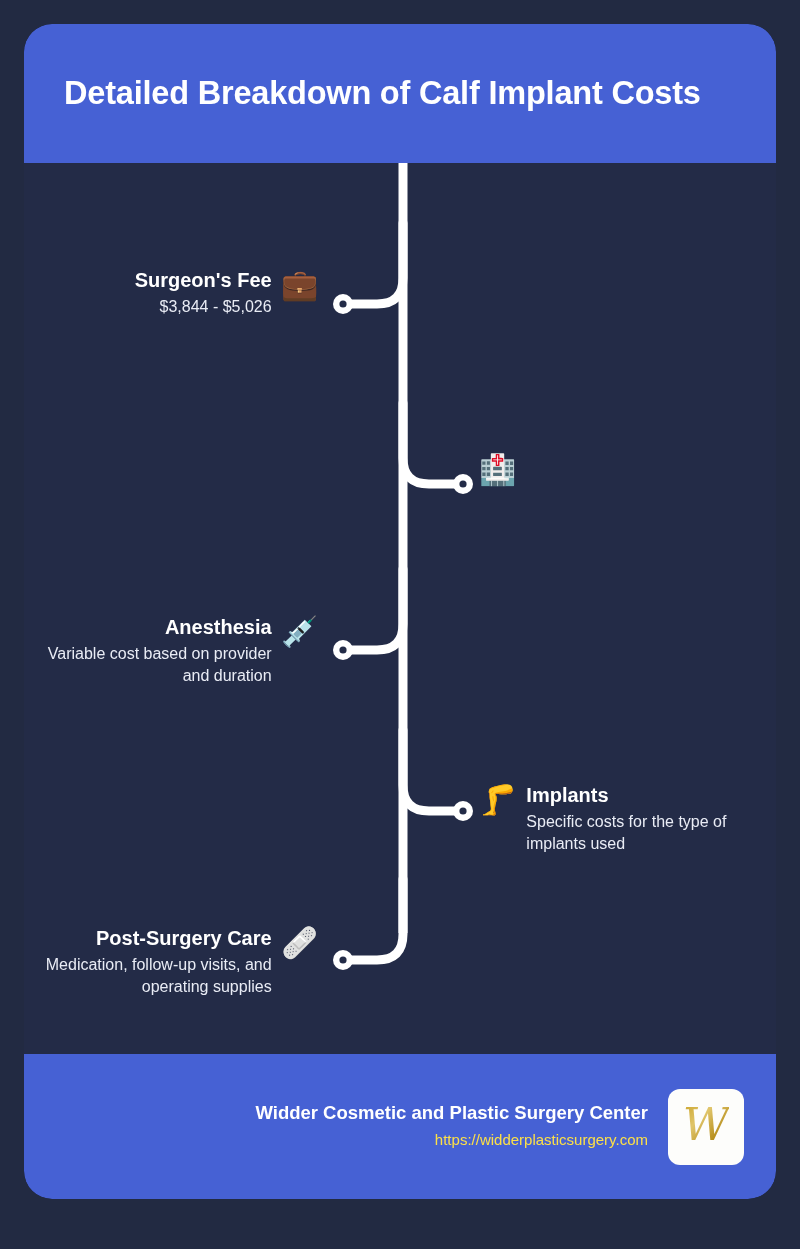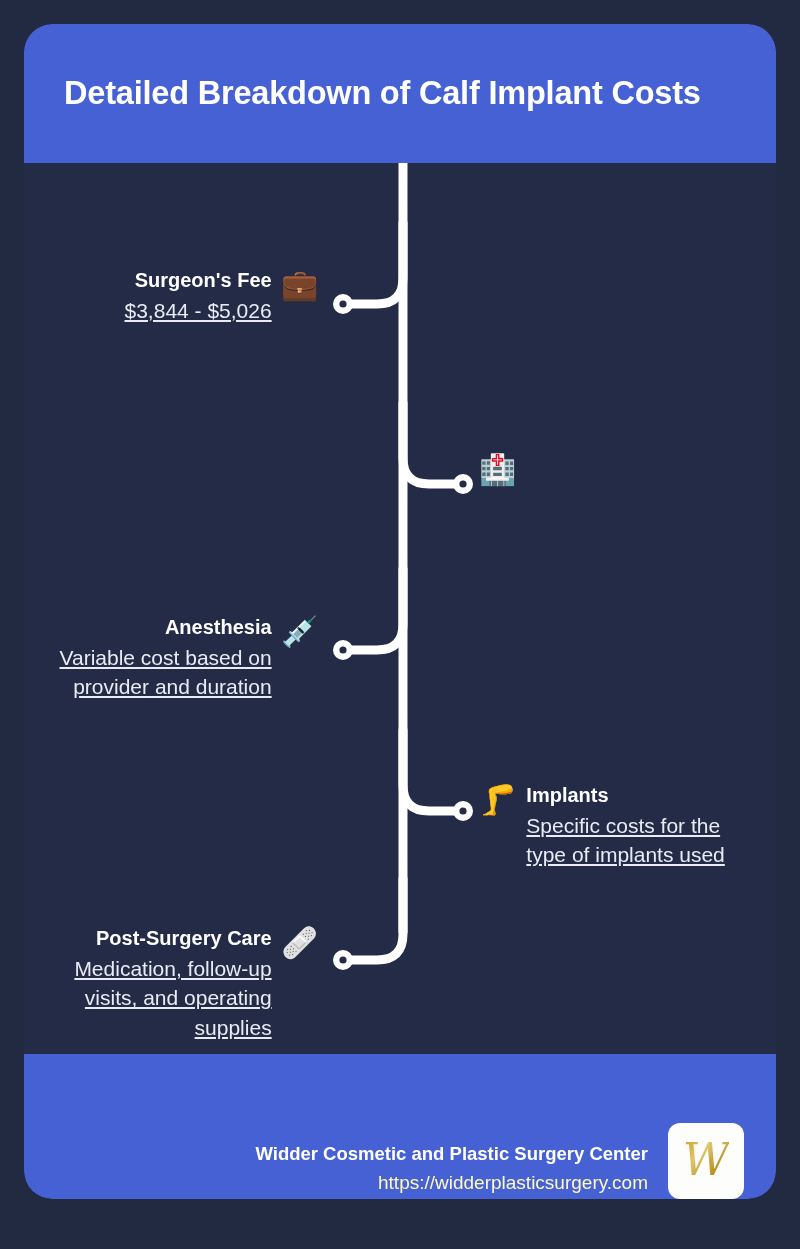--- a/index.html
+++ b/index.html
@@ -98,25 +98,24 @@
 
   .item-title {
     color: #ffffff;
     font-size: 20px;
     font-weight: bold;
     line-height: 1.28;
     white-space: nowrap;
   }
   .item-desc {
     color: #e9ecf5;
-    font-size: 21px;
+    font-size: 16px;
     font-weight: normal;
     line-height: 1.42;
     margin-top: 2px;
-    text-decoration: underline;
   }
   .item-desc.nowrap { white-space: nowrap; }
 
   .item-emoji {
     font-size: 30px;
     line-height: 1;
     flex: 0 0 auto;
     margin-top: 2px;
     font-family: "DejaVu Sans", sans-serif;
   }
@@ -124,37 +123,37 @@
   
   .footer {
     position: absolute;
     left: 0;
     top: 1030px;
     width: 752px;
     height: 145px;
     background: #4661d4;
     border-radius: 0 0 28px 28px;
     display: flex;
-    align-items: flex-end;
+    align-items: center;
     justify-content: flex-end;
   }
   .footer-text {
     text-align: right;
     margin-right: 20px;
     padding-bottom: 2px;
   }
   .footer-name {
     color: #ffffff;
     font-size: 18.5px;
     font-weight: bold;
     line-height: 1.35;
   }
   .footer-url {
-    color: #fef9c3;
-    font-size: 19px;
+    color: #fde047;
+    font-size: 15px;
     font-weight: normal;
     line-height: 1.4;
     margin-top: 3px;
   }
   .footer-logo {
     width: 76px;
     height: 76px;
     border-radius: 12px;
     background: #fdfdfb;
     margin-right: 32px;

